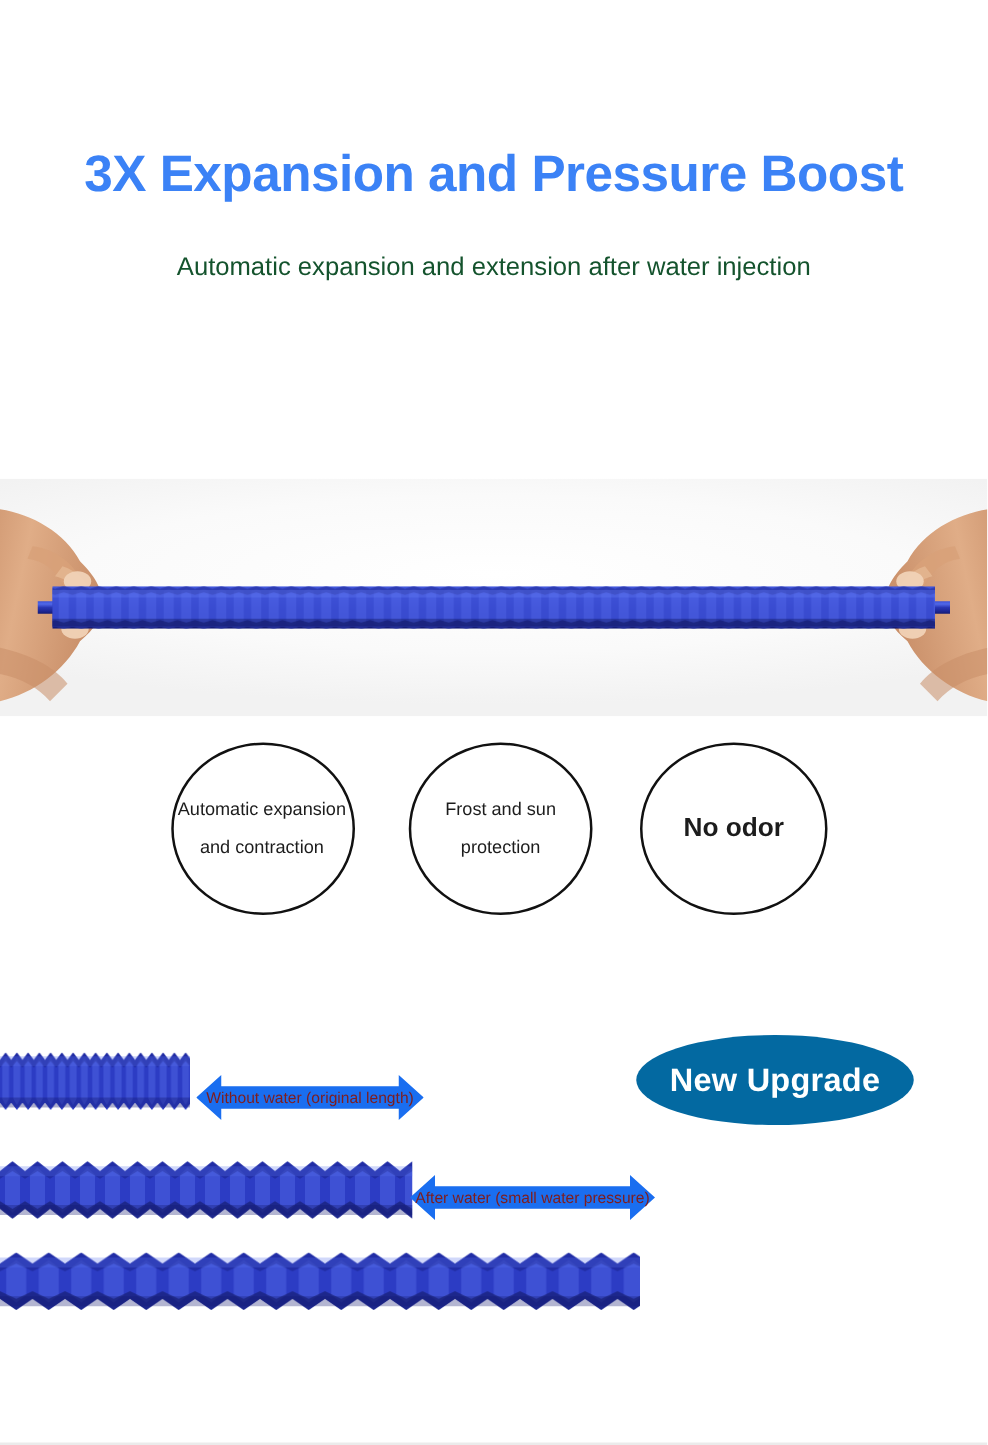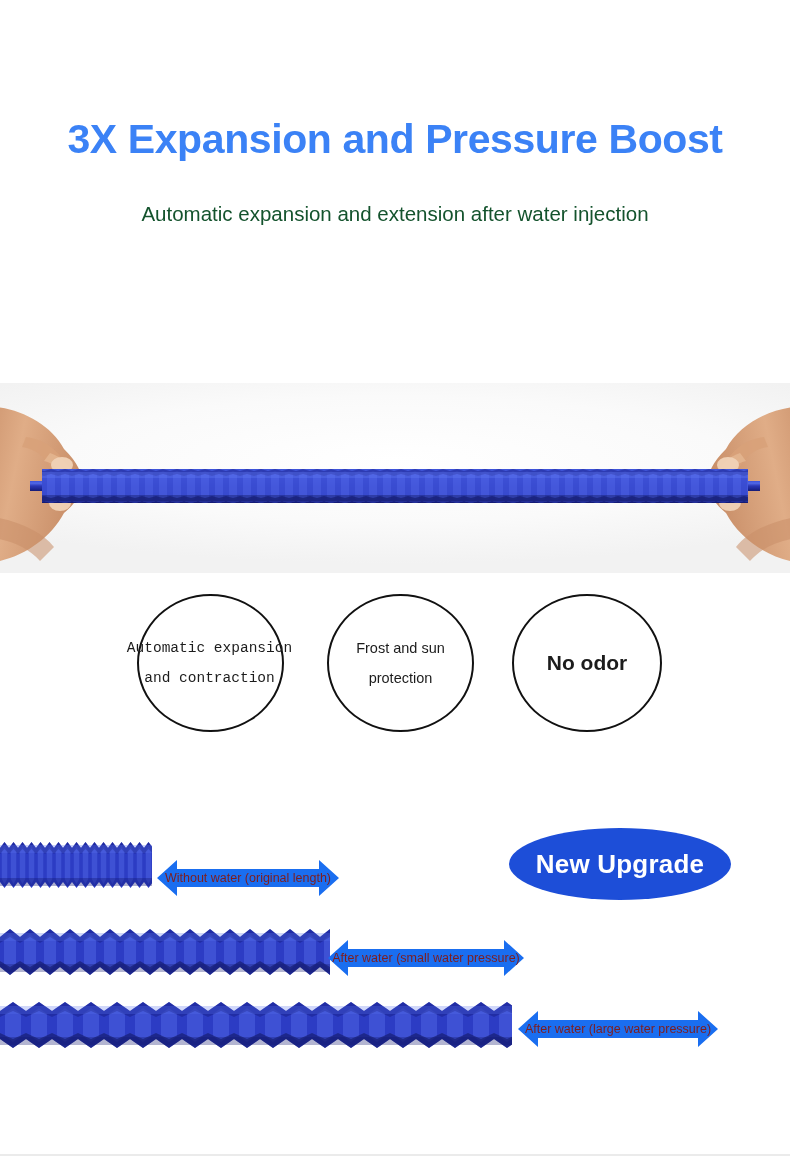--- a/index.html
+++ b/index.html
@@ -92,21 +92,21 @@
     display: flex;
     flex-direction: column;
     align-items: center;
     justify-content: center;
   }
   .circle .ctext {
     color: #1c1c1c;
     text-align: center;
     white-space: nowrap;
   }
-  .circle.c1 { left: 137px; top: 594px; width: 147px; height: 138px; font-family: Liberation Mono, monospace; }
+  .circle.c1 { left: 137px; top: 594px; width: 147px; height: 138px; }
   .circle.c2 { left: 327px; top: 594px; width: 147px; height: 138px; }
   .circle.c3 { left: 512px; top: 594px; width: 150px; height: 138px; }
   .circle.c1 .ctext,
   .circle.c2 .ctext { font-size: 14.5px; line-height: 2.1; }
   .circle.c3 .ctext { font-size: 21px; font-weight: bold; line-height: 1.2; }
   .circle.c1 .ctext { margin-left: -2px; }
 
   
   .strip {
     position: absolute;
@@ -141,21 +141,21 @@
   }
 
   
   .badge {
     position: absolute;
     left: 509px;
     top: 828px;
     width: 222px;
     height: 72px;
     border-radius: 50%;
-    background: #1d4ed8;
+    background: #0369a1;
     display: flex;
     align-items: center;
     justify-content: center;
   }
   .badge .btext {
     color: #ffffff;
     font-size: 26px;
     font-weight: bold;
     letter-spacing: 0.2px;
     white-space: nowrap;
@@ -315,26 +315,20 @@
           <path d="M0,9 L13,0 L26,9 L26,15 L13,9 L0,15 Z" fill="#161d86" opacity="0.5"></path>
           <path d="M0,31 L13,37 L26,31 L26,37 L13,46 L0,37 Z" fill="#10165e" opacity="0.55"></path>
         </pattern>
       </defs>
       <rect x="0" y="0" width="512" height="46" fill="url(#zig3)"></rect>
       <rect x="0" y="4" width="512" height="8" fill="#5a72ec" opacity="0.28"></rect>
       <rect x="0" y="35" width="512" height="8" fill="#121870" opacity="0.32"></rect>
     </svg>
   </div>
 
-  <div class="arrow a3">
-    <svg viewBox="0 0 200 42" preserveAspectRatio="none">
-      <polygon points="0,21 20,3 20,12 180,12 180,3 200,21 180,39 180,30 20,30 20,39" fill="#1a6ef0"></polygon>
-    </svg>
-    <div class="alabel">After water (large water pressure)</div>
-  </div>
 
   <div class="badge">
     <div class="btext">New Upgrade</div>
   </div>
 
   <div class="footer-rule"></div>
 
 </div>
 
 </body></html>

